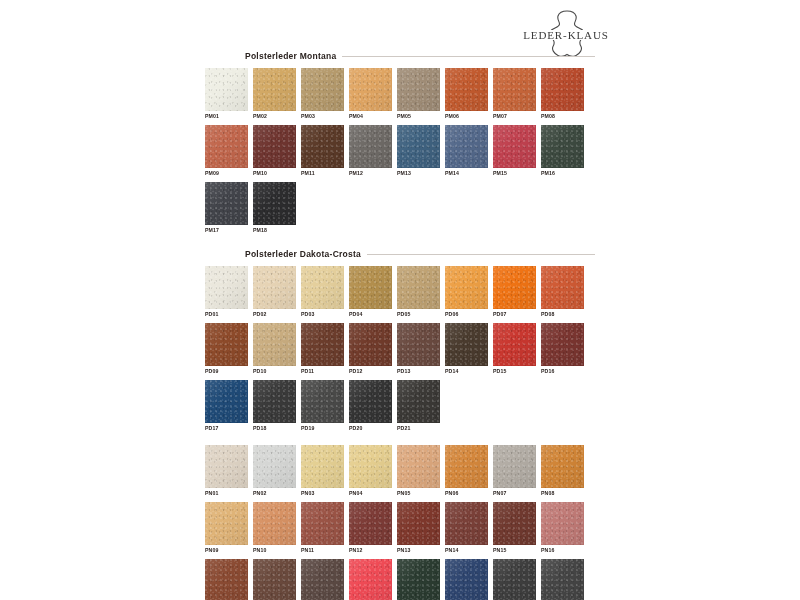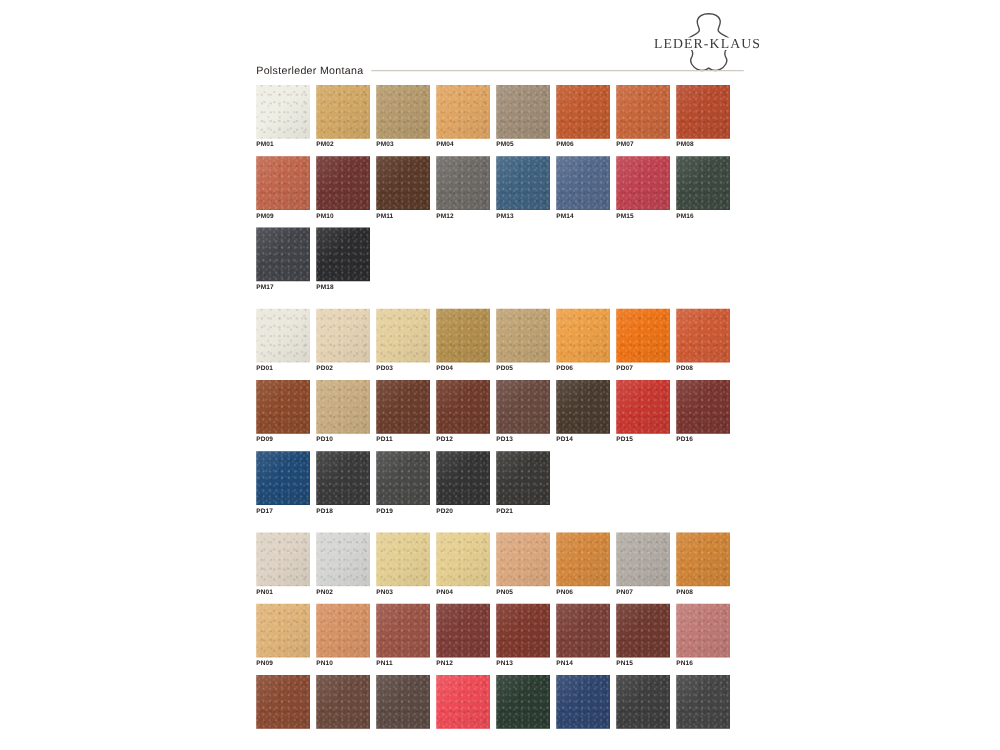--- a/index.html
+++ b/index.html
@@ -65,25 +65,26 @@
   .section { margin-bottom: 0; }
   .section-head {
     display: flex;
     align-items: center;
     gap: 6px;
     height: 14px;
     margin-bottom: 5px;
   }
   .section-title {
     font-size: 8.5px;
-    font-weight: normal;
+    font-weight: bold;
     color: #2b2320;
     letter-spacing: 0.25px;
     white-space: nowrap;
     line-height: 10px;
+    margin-left: 40px;
   }
   .section-rule {
     flex: 1 1 auto;
     height: 1px;
     background: #cfc9c4;
   }
 
   .swatch-grid {
     display: flex;
     flex-wrap: wrap;
@@ -274,20 +275,24 @@
             <div class="swatch-chip" style="background: rgb(44, 44, 46);">
               <div class="grain"></div>
               <div class="sheen"></div>
             </div>
             <div class="swatch-label">PM18</div>
           </div>
         </div>
       </div>
       <div class="section-gap"></div>
       <div class="section">
+        <div class="section-head">
+          <div class="section-title">Polsterleder Dakota-Crosta</div>
+          <div class="section-rule"></div>
+        </div>
         <div class="swatch-grid">
           <div class="swatch-cell">
             <div class="swatch-chip" style="background: rgb(234, 231, 220);">
               <div class="grain"></div>
               <div class="sheen"></div>
             </div>
             <div class="swatch-label">PD01</div>
           </div>
           <div class="swatch-cell">
             <div class="swatch-chip" style="background: rgb(230, 211, 180);">

